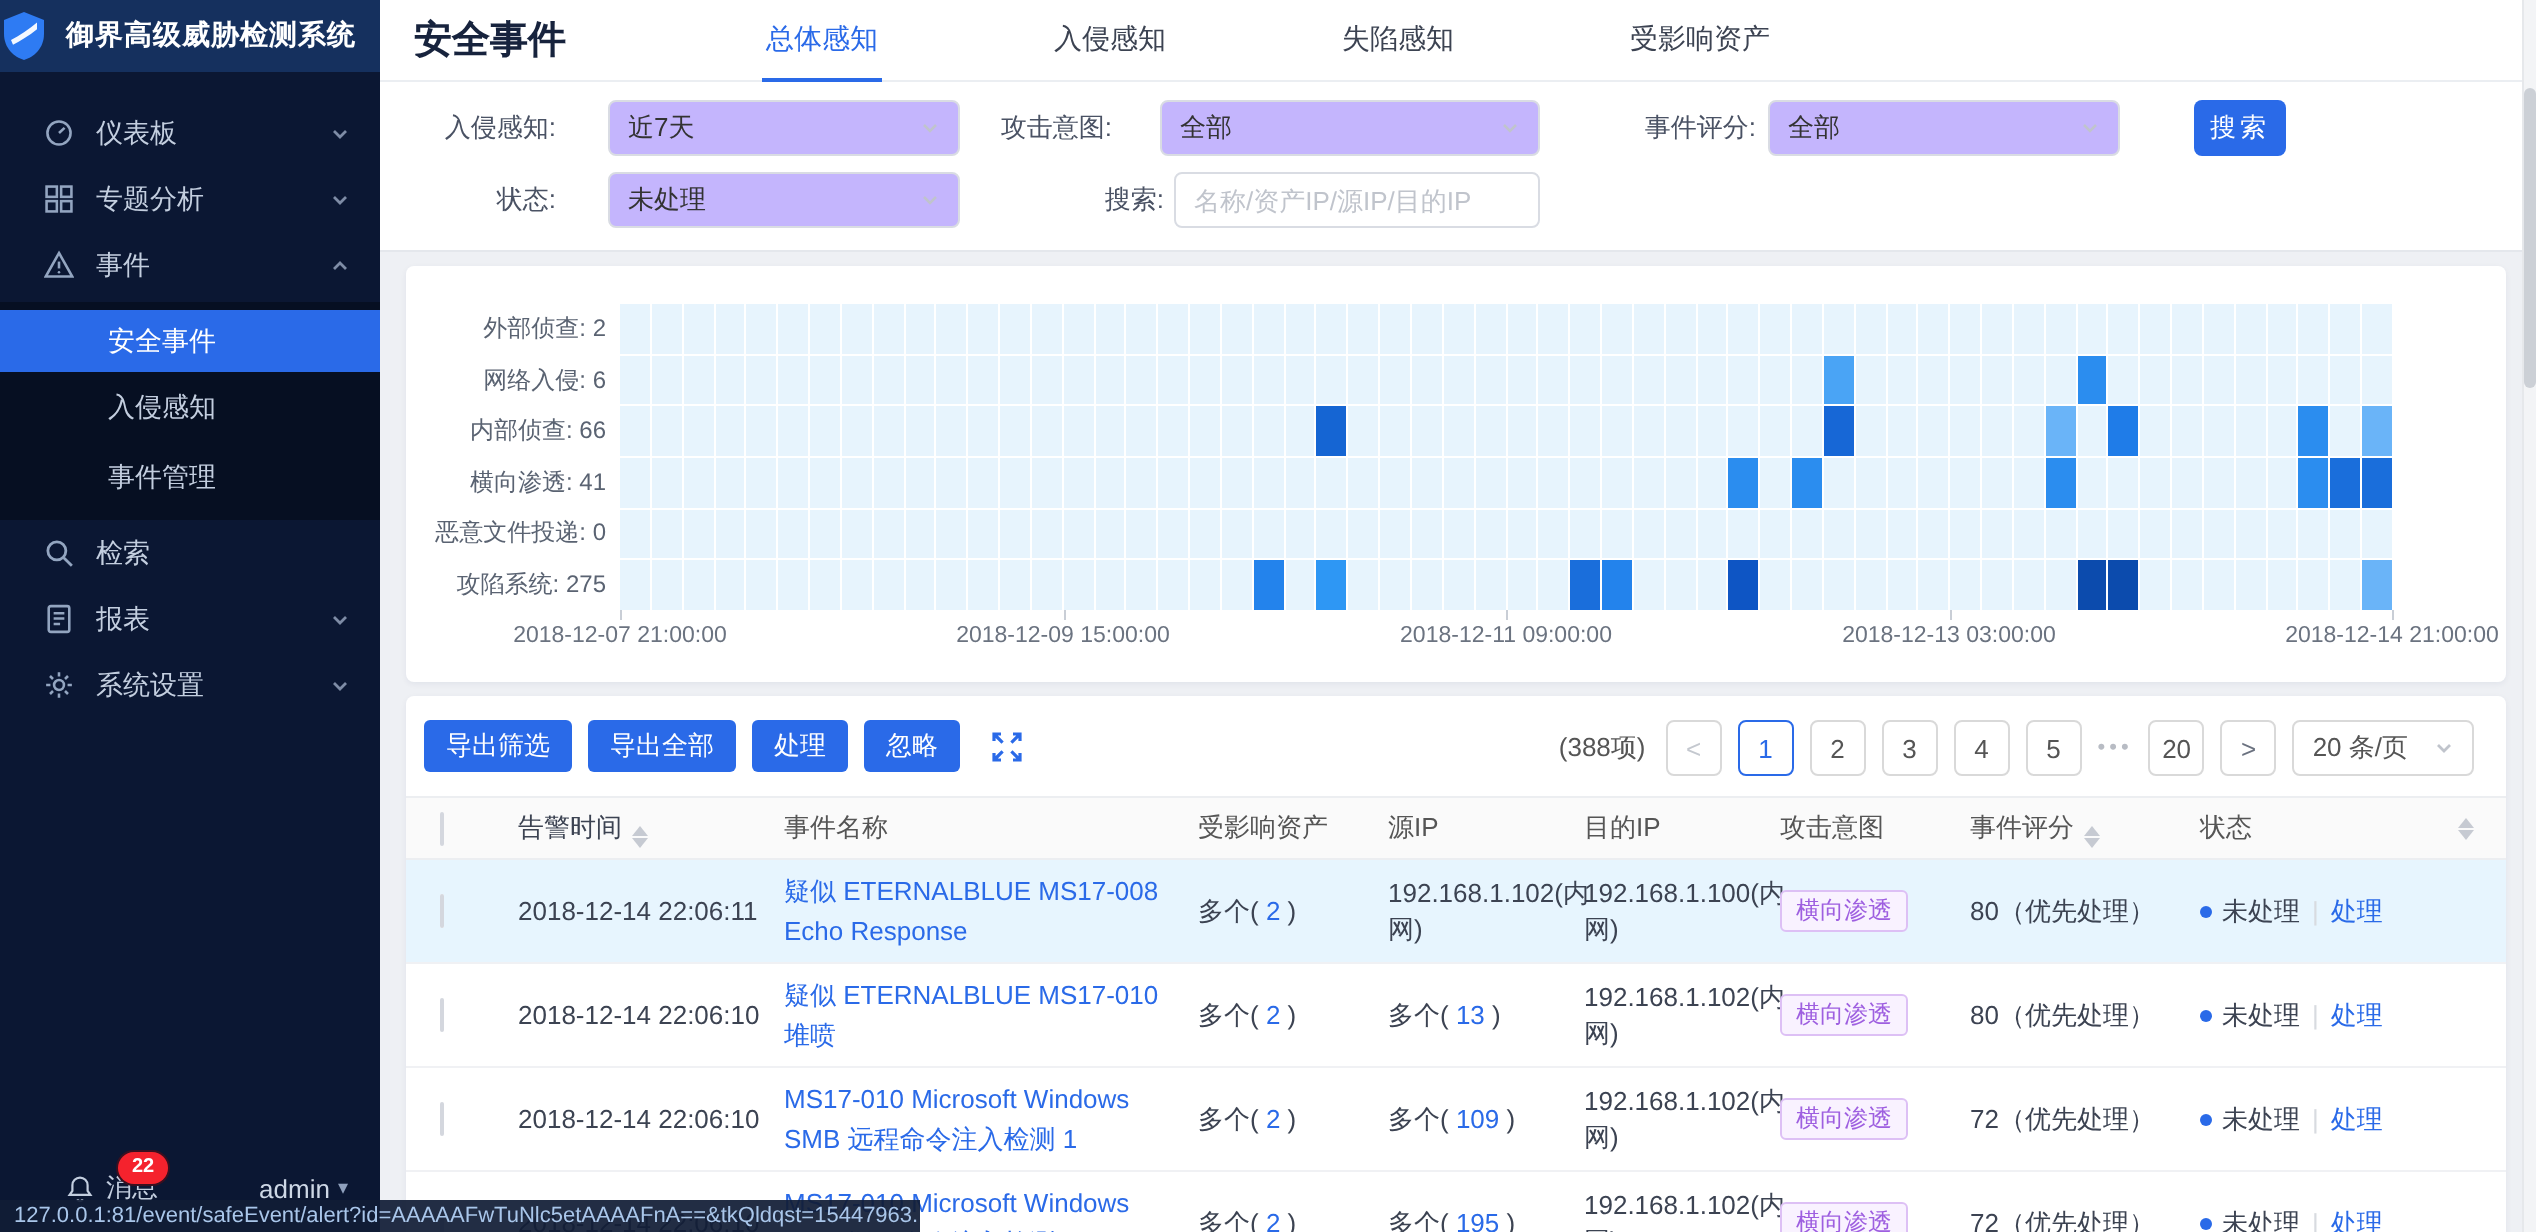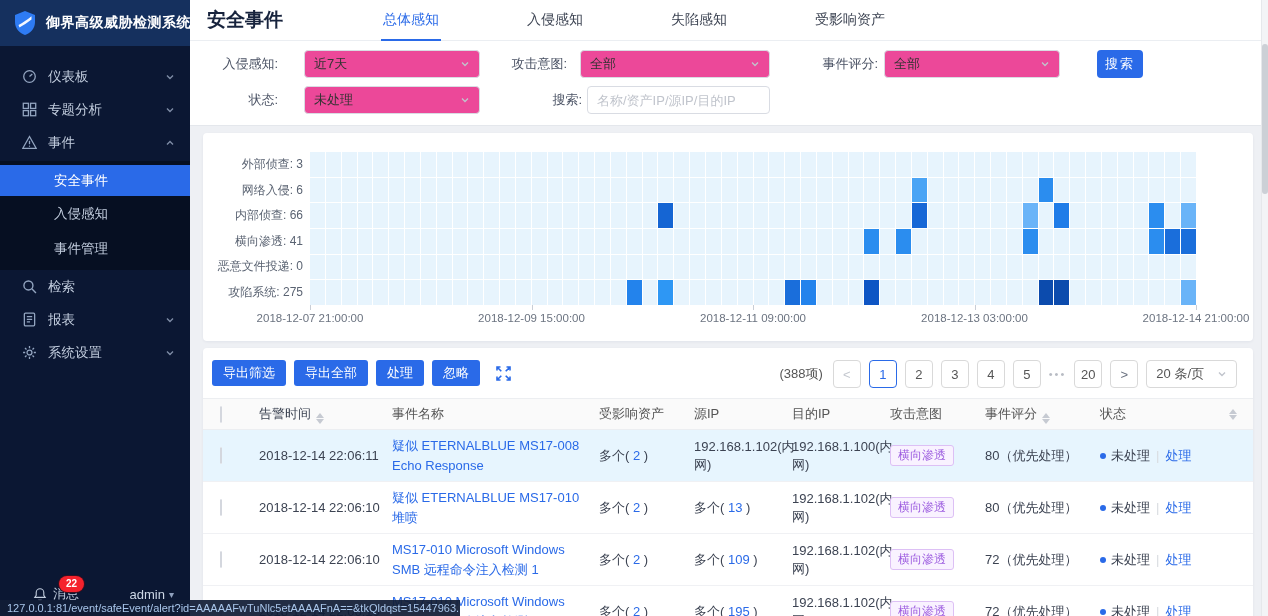--- a/index.html
+++ b/index.html
@@ -2,21 +2,21 @@
 <html><head>
 <meta charset="utf-8">
 <style>
   * { margin:0; padding:0; box-sizing:border-box; }
   html,body { width:1268px; height:616px; overflow:hidden; }
   body { position:relative; font-family:"Liberation Sans","DejaVu Sans",sans-serif; background:#eef0f4; color:#333; }
   svg { display:block; }
 
   
   #sidebar { position:absolute; left:0; top:0; width:190px; height:616px; background:#0b1733; z-index:5; }
-  .logo-band { height:46px; background:#15305e; display:flex; align-items:center; padding-left:13px; gap:9px;text-align:right; }
+  .logo-band { height:36px; background:#15305e; display:flex; align-items:center; gap:9px;text-align:right; }
   .logo-title { color:#fff; font-weight:bold; font-size:14px; letter-spacing:.5px; white-space:nowrap; }
   .menu { padding-top:14px; }
   .m-item { height:33px; display:flex; align-items:center; padding:0 15px 0 22px; font-size:13.5px; color:#c3cedf; cursor:pointer; }
   .mi-icon { width:15px; height:15px; margin-right:11px; color:#93a5c0; flex:0 0 15px; }
   .m-label { flex:1; }
   .chev { color:#7e8ca6; }
   .submenu { background:#060f22; padding:4px 0; margin-top:2px; }
   .s-item { height:35px; display:flex; align-items:center; padding-left:54px; font-size:13.5px; color:#c3cedf; cursor:pointer; }
   .s-item.active { background:#2a6ae8; color:#fff; height:31px; }
   .side-footer { position:absolute; bottom:13px; left:0; width:100%; display:flex; align-items:center; padding:0 16px 0 33px; font-size:13px; color:#c3cedf; }
@@ -32,21 +32,21 @@
   #main { position:absolute; left:190px; top:0; width:1078px; height:616px; }
   .topbar { position:absolute; top:0; left:0; right:0; height:126px; background:#fff; border-bottom:1px solid #e4e7ec; }
   .title-row { height:41px; border-bottom:1px solid #ebeef2; display:flex; align-items:center; padding-left:17px; }
   .page-title { font-size:19px; font-weight:bold; color:#17233d; }
   .tabs { display:flex; gap:36px; margin-left:50px; height:41px; }
   .tab { display:flex; align-items:center; font-size:14px; color:#3c4352; position:relative; cursor:pointer; padding:0 2px;margin-left:48px; }
   .tab.active { color:#2a6ae8; }
   .tab.active::after { content:""; position:absolute; left:0; right:0; bottom:0; height:2px; background:#2a6ae8; }
 
   .f-label { position:absolute; height:28px; display:flex; align-items:center; justify-content:flex-end; font-size:13px; color:#4a5264; }
-  .f-select { position:absolute; height:28px; border:1px solid #d9dce3; border-radius:4px; background:#ec4899; font-size:13px; color:#333; display:flex; align-items:center; justify-content:space-between; padding:0 9px; cursor:pointer; }
+  .f-select { position:absolute; height:28px; border:1px solid #d9dce3; border-radius:4px; background:#c4b5fd; font-size:13px; color:#333; display:flex; align-items:center; justify-content:space-between; padding:0 9px; cursor:pointer; }
   .f-caret { color:#c0c4cc; }
   .f-input { position:absolute; height:28px; border:1px solid #d9dce3; border-radius:4px; font-size:13px; color:#333; padding:0 9px; outline:none; }
   .f-input::placeholder { color:#c0c4cc; }
   .search-btn { position:absolute; left:907px; top:50px; width:46px; height:28px; background:#2a6ae8; color:#fff; border:none; border-radius:4px; font-size:13px; letter-spacing:2px; cursor:pointer; font-family:inherit; }
 
   .card { position:absolute; left:13px; width:1050px; background:#fff; border-radius:4px; box-shadow:0 1px 3px rgba(20,40,80,.06); }
   #chart-card { top:133px; height:208px; }
   #table-card { top:348px; height:300px; }
 
   
@@ -240,21 +240,21 @@
 
     <div class="f-label" style="left:18px;top:50px;width:70px">入侵感知:</div>
     <div class="f-select" style="left:114px;top:50px;width:176px">
       <span>近7天</span>
       <span class="f-caret">
           <svg width="10" height="10" viewBox="0 0 10 10" fill="none" stroke="currentColor" stroke-width="1.3">
             <path d="M2 3.5 L5 6.5 L8 3.5"></path>
           </svg>
         </span>
     </div>
-    <div class="f-label" style="left:307px;top:50px;width:70px">攻击意图:</div>
+    <div class="f-label" style="left:296px;top:50px;width:70px">攻击意图:</div>
     <div class="f-select" style="left:390px;top:50px;width:190px">
       <span>全部</span>
       <span class="f-caret">
           <svg width="10" height="10" viewBox="0 0 10 10" fill="none" stroke="currentColor" stroke-width="1.3">
             <path d="M2 3.5 L5 6.5 L8 3.5"></path>
           </svg>
         </span>
     </div>
     <div class="f-label" style="left:612px;top:50px;width:76px">事件评分:</div>
     <div class="f-select" style="left:694px;top:50px;width:176px">
@@ -274,21 +274,21 @@
           <svg width="10" height="10" viewBox="0 0 10 10" fill="none" stroke="currentColor" stroke-width="1.3">
             <path d="M2 3.5 L5 6.5 L8 3.5"></path>
           </svg>
         </span>
     </div>
     <div class="f-label" style="left:322px;top:86px;width:70px">搜索:</div>
     <input class="f-input" style="left: 397px; top: 86px; width: 183px;" placeholder="名称/资产IP/源IP/目的IP">
   </div>
 
   <div class="card" id="chart-card">
-      <div class="hm-label" style="top: 19px; left: 2px;">外部侦查: 3</div>
+      <div class="hm-label" style="top: 19px; left: 2px;">外部侦查: 2</div>
       <div class="hm-label" style="top: 44.5px; left: 2px;">网络入侵: 6</div>
       <div class="hm-label" style="top: 70px; left: 2px;">内部侦查: 66</div>
       <div class="hm-label" style="top: 95.5px; left: 2px;">横向渗透: 41</div>
       <div class="hm-label" style="top: 121px; left: 2px;">恶意文件投递: 0</div>
       <div class="hm-label" style="top: 146.5px; left: 2px;">攻陷系统: 275</div>
       <div class="hm-grid">
         <div class="hm-cell" style="background: rgb(231, 244, 253);"></div>
         <div class="hm-cell" style="background: rgb(231, 244, 253);"></div>
         <div class="hm-cell" style="background: rgb(231, 244, 253);"></div>
         <div class="hm-cell" style="background: rgb(231, 244, 253);"></div>

